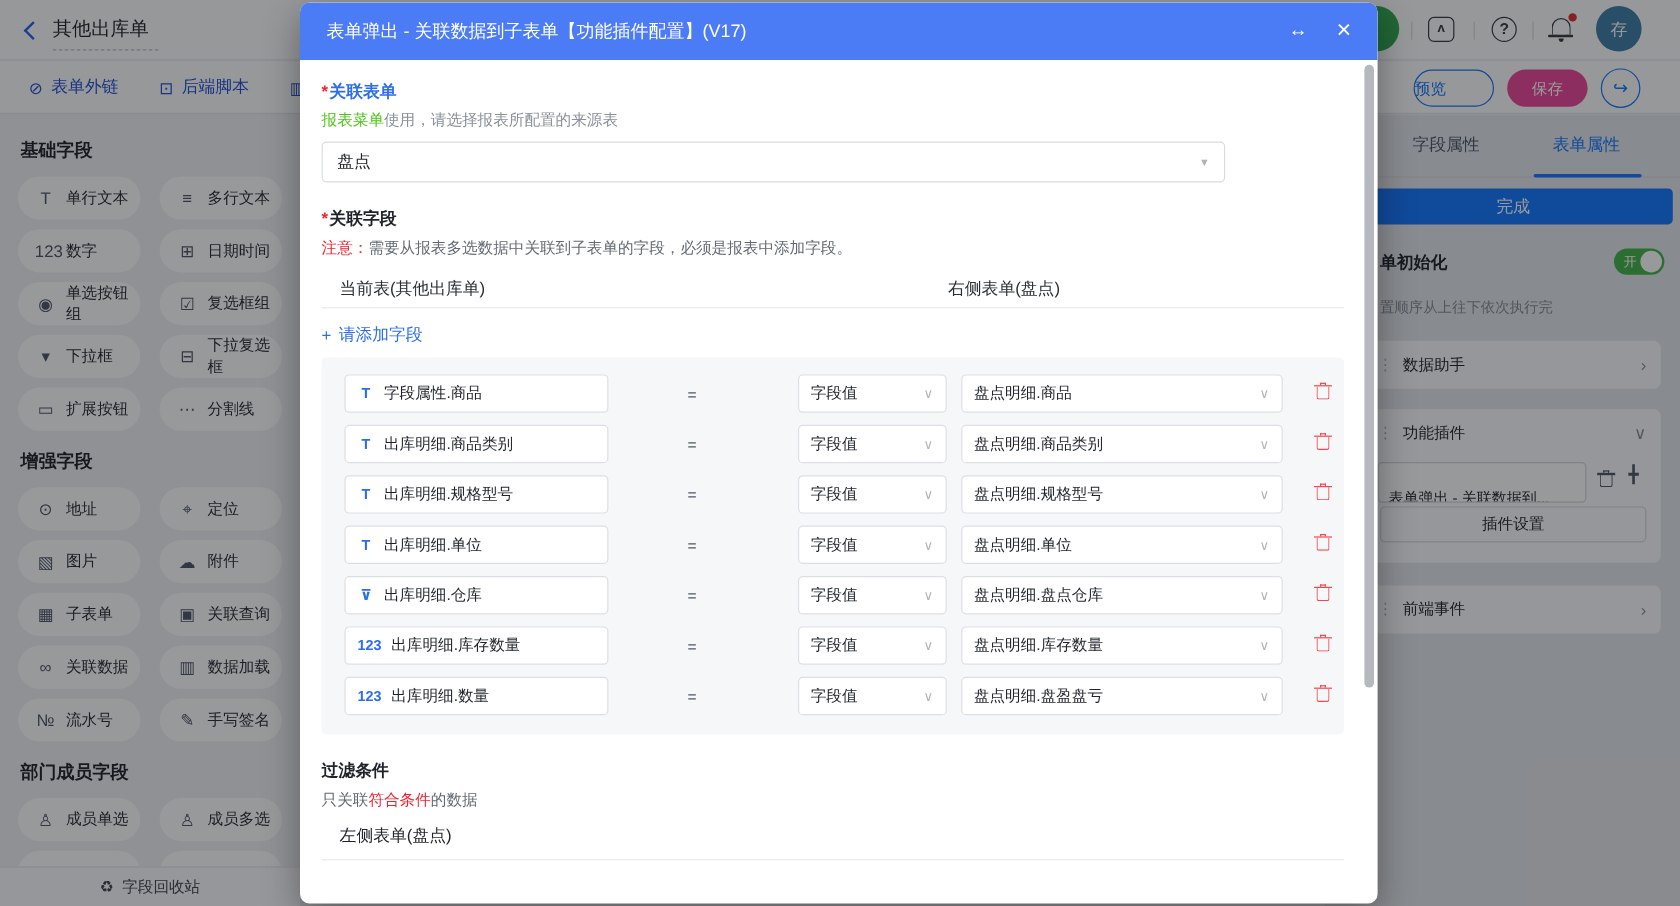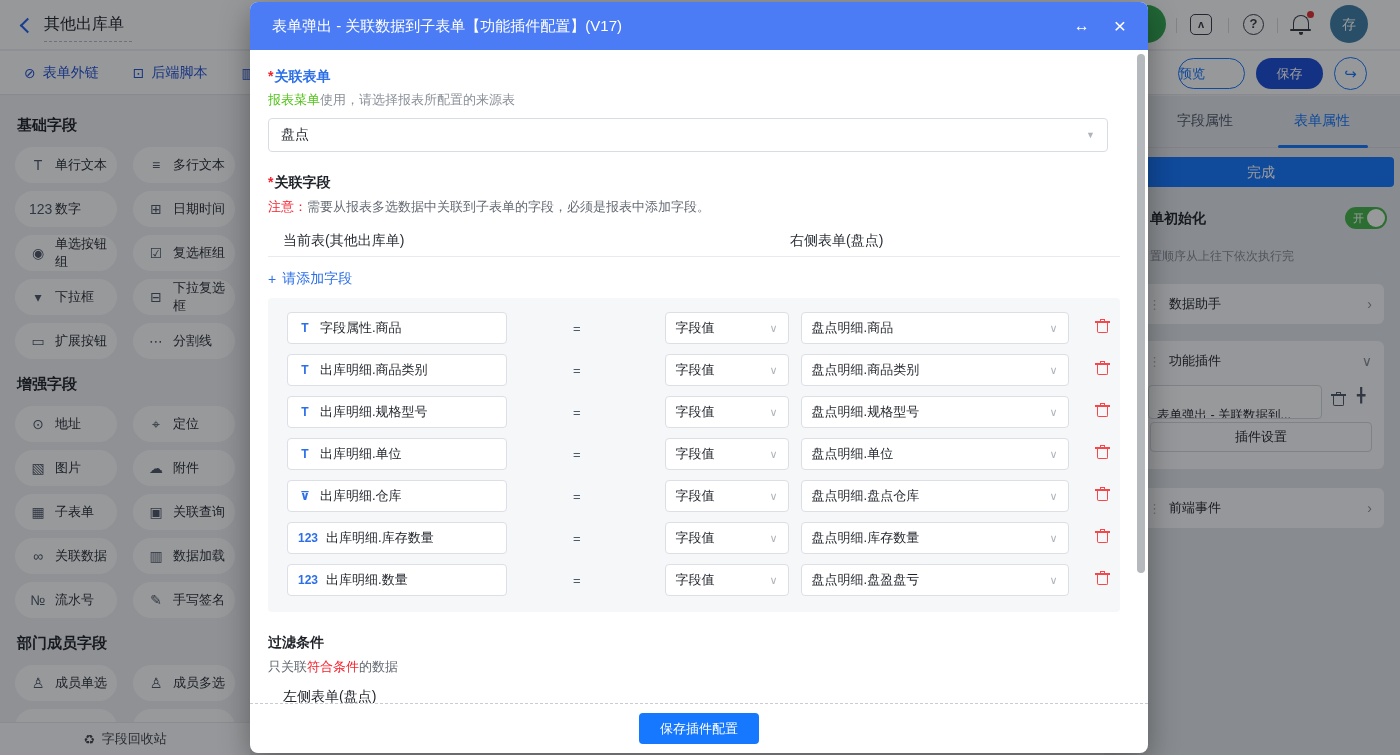--- a/index.html
+++ b/index.html
@@ -23,21 +23,21 @@
   .bell-dot { position:absolute; left:1307px; top:11px; width:7px; height:7px; border-radius:50%; background:#e03131; }
   .avatar { position:absolute; left:1330px; top:5px; width:38px; height:38px; border-radius:50%; background:#3e7fa7; color:#fff; font-size:14px; text-align:center; line-height:38px; }
 
   
   .toolbar { position:absolute; left:0; top:51px; width:1400px; height:44px; background:#fdfdfe; border-bottom:1px solid #e5e6eb; }
   .tabs-left { position:absolute; left:24px; top:0; height:44px; display:flex; align-items:center; gap:34px; }
   .tool-tab { display:flex; align-items:center; gap:7px; color:#2553d4; font-size:14px; cursor:pointer; white-space:nowrap; }
   .tool-tab .ticon { font-size:14px; }
   .toolbar-right { position:absolute; right:33px; top:6px; display:flex; align-items:center; gap:11px; }
   .btn-preview { width:67px; height:31px; border:1px solid #1677ff; border-radius:17px; background:#fdfdfe; color:#1677ff; font-size:13px; text-align:left; line-height:29px; cursor:pointer; }
-  .btn-save { width:67px; height:31px; border-radius:17px; background:#1d4ed8; color:#fff; font-size:13px; text-align:center; line-height:31px; cursor:pointer; }
+  .btn-save { width:67px; height:31px; border-radius:17px; background:#ec4899; color:#fff; font-size:13px; text-align:center; line-height:31px; cursor:pointer; }
   .btn-share { width:33px; height:33px; border:1px solid #1677ff; border-radius:50%; color:#1677ff; font-size:15px; text-align:center; line-height:31px; cursor:pointer; }
 
   
   .sidebar { position:absolute; left:0; top:96px; width:250px; bottom:0; background:#f0f1f4; padding:0 15px; overflow:hidden; }
   .sec-title { font-size:15px; font-weight:bold; color:#1f2329; margin:20px 2px 12px; }
   .sec-title.later { margin-top:16px; }
   .chip-grid { display:grid; grid-template-columns:1fr 1fr; column-gap:16px; row-gap:8px; }
   .chip { height:36px; background:#fff; border-radius:18px; display:flex; align-items:center; padding-left:14px; gap:8px; font-size:13px; color:#2a2f36; cursor:grab; overflow:hidden; }
   .chip .cicon { width:18px; color:#4e5969; font-size:14px; text-align:center; flex:none; }
   .recycle-bar { position:absolute; left:0; bottom:0; width:250px; height:33px; background:#fcfcfd; border-top:1px solid #e7e8eb; display:flex; align-items:center; justify-content:center; gap:7px; font-size:13px; color:#42474e; cursor:pointer; z-index:2; }
@@ -73,21 +73,21 @@
   .m-header { flex:none; height:48px; background:#4b7cf6; display:flex; align-items:center; padding:0 22px; }
   .m-title { color:#fff; font-size:15px; flex:1; }
   .m-expand { color:#fff; font-size:16px; margin-right:24px; cursor:pointer; }
   .m-close { color:#fff; font-size:21px; line-height:20px; cursor:pointer; }
   .m-body { flex:1; padding:18px 28px 0 18px; overflow:hidden; position:relative; }
   .m-label { font-size:14px; font-weight:600; color:#2c6fe8; }
   .m-label.dark { color:#1f2329; }
   .req { color:#f5222d; margin-right:1px; font-weight:600; }
   .m-hint { margin-top:5px; font-size:13px; color:#8a9099; }
   .m-hint .green { color:#52c41a; }
-  .m-select { margin-top:9px; width:840px; height:34px; border:1px solid #d9dce3; border-radius:4px; display:flex; align-items:center; padding:0 12px; font-size:14px; color:#1f2329; cursor:pointer; }
+  .m-select { margin-top:9px; width:753px; height:34px; border:1px solid #d9dce3; border-radius:4px; display:flex; align-items:center; padding:0 12px; font-size:14px; color:#1f2329; cursor:pointer; }
   .m-select .arr { margin-left:auto; color:#b0b4ba; font-size:9px; }
   .m-sec2 { margin-top:22px; }
   .m-note { margin-top:6px; font-size:13px; color:#646a73; }
   .m-note .warn { color:#f5222d; }
   .m-cols { margin-top:16px; position:relative; height:17px; font-size:14px; color:#2a2f36; }
   .m-col-left { position:absolute; left:15px; }
   .m-col-right { position:absolute; left:522px; }
   .m-divider { margin-top:7px; border-bottom:1px solid #e8eaee; }
   .m-add { margin-top:13px; font-size:14px; color:#2c6fe8; display:flex; align-items:center; gap:6px; cursor:pointer; width:fit-content; }
   .rows-box { margin-top:10px; background:#f6f7f9; border-radius:4px; padding:14px 0 6px 19px; }
@@ -458,19 +458,16 @@
           </div>
           <span class="row-trash"><span class="trash-ico"><i></i></span></span>
         </div>
         </div>
 
       <div class="m-filter-label">过滤条件</div>
       <div class="m-filter-desc"><span>只关联</span><span class="cond">符合条件</span><span>的数据</span></div>
       <div class="m-leftform">左侧表单(盘点)</div>
     </div>
 
-    <div class="m-footer">
-      <button class="btn-save-plugin">保存插件配置</button>
-    </div>
     <div class="m-scrollbar"></div>
   </div>
 
 </div>
 
 </body></html>

